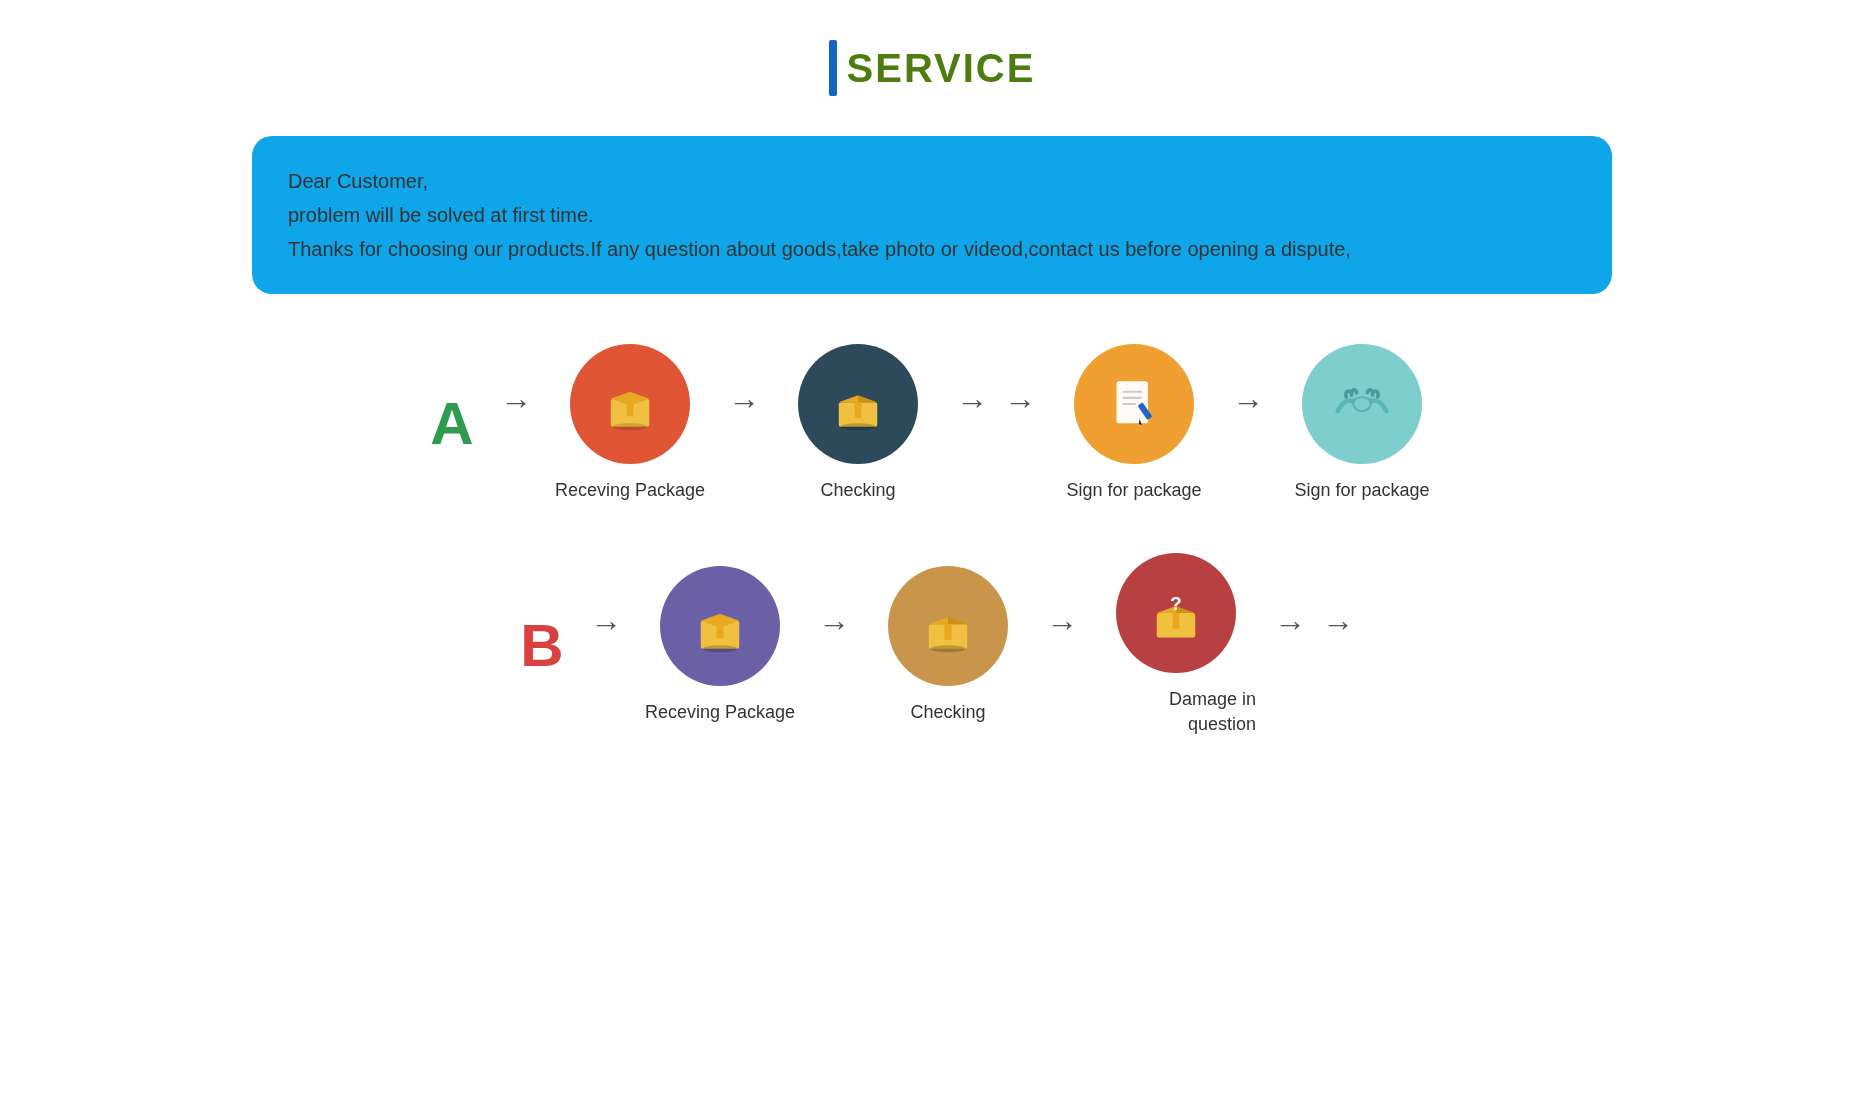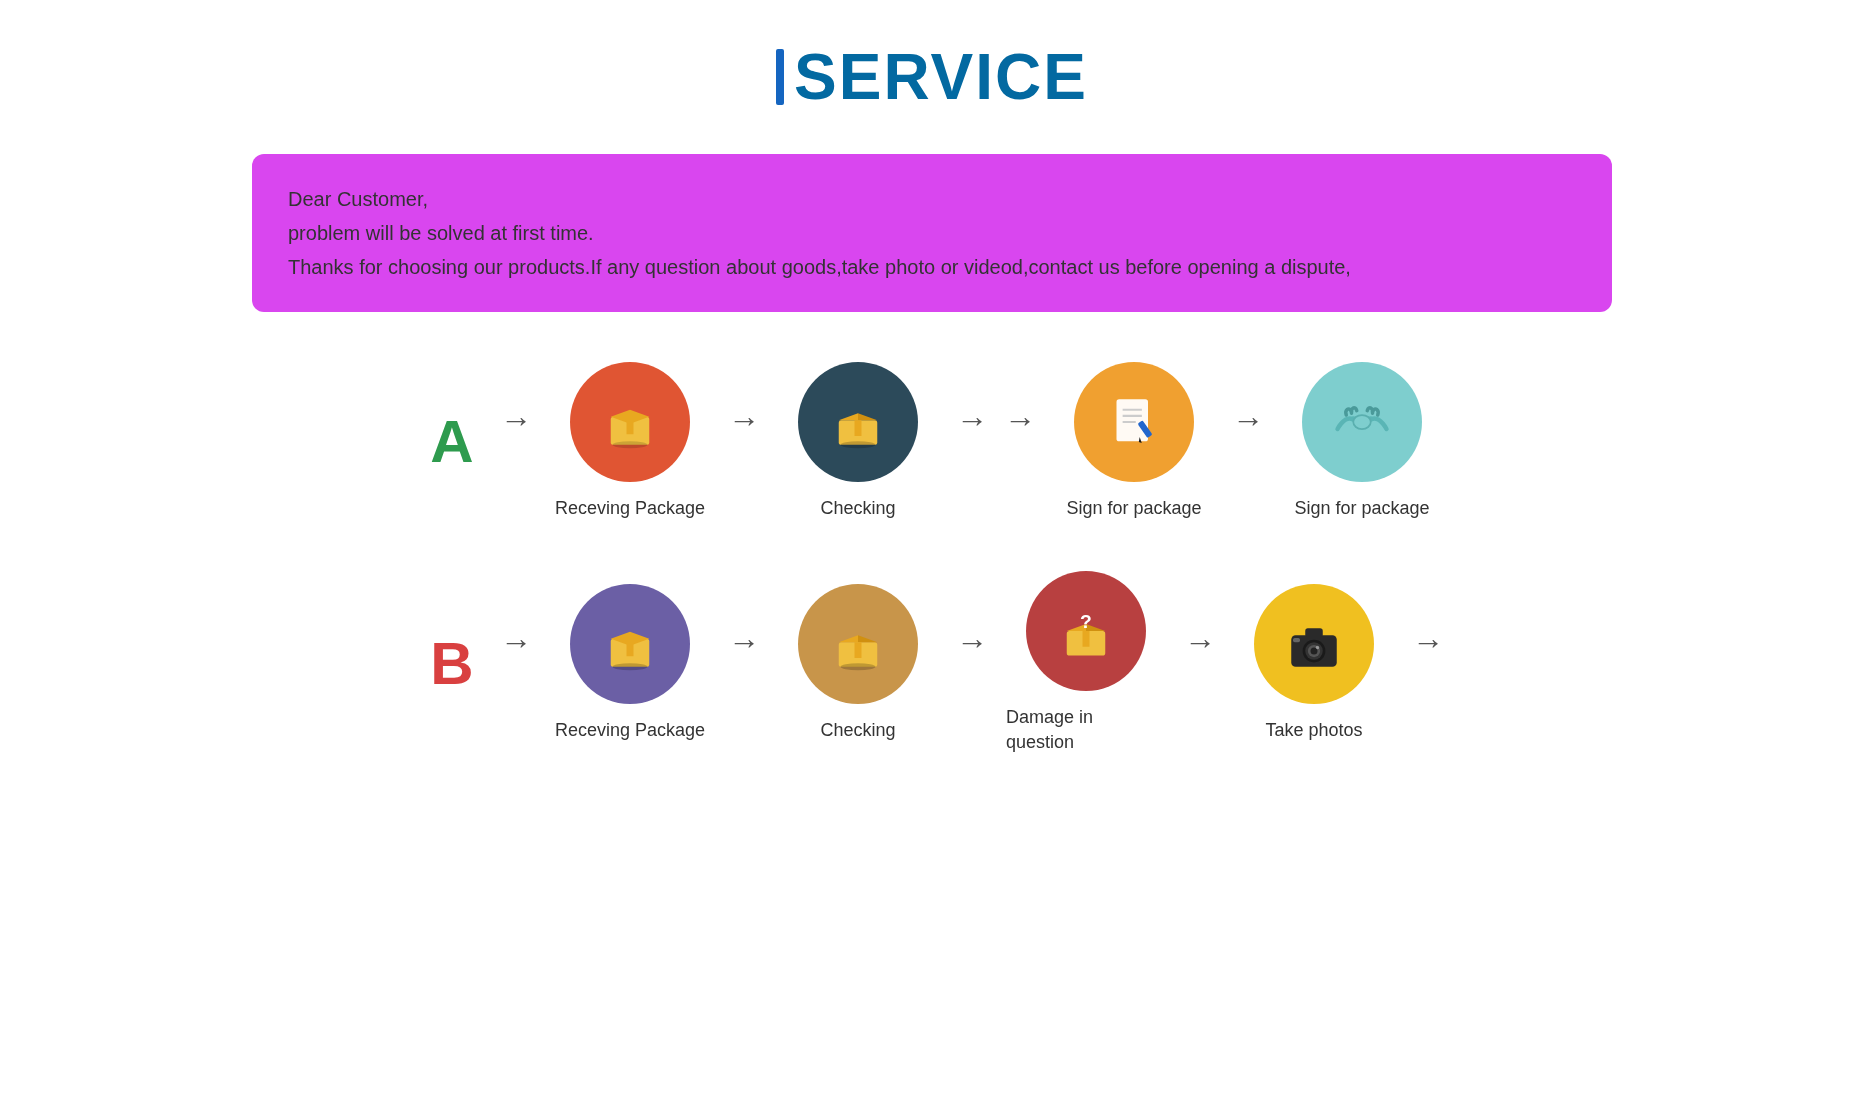--- a/index.html
+++ b/index.html
@@ -20,29 +20,29 @@
       gap: 10px;
       margin-bottom: 40px;
     }
     .title-bar {
       width: 8px;
       height: 56px;
       background: #1565C0;
       border-radius: 2px;
     }
     .title-text {
-      font-size: 64px;
+      font-size: 40px;
       font-weight: 900;
-      color: #0369a1;
+      color: #4d7c0f;
       letter-spacing: 2px;
     }
 
     .notice-box {
-      background: #d946ef;
-      border-radius: 12px;
+      background: #0ea5e9;
+      border-radius: 20px;
       padding: 28px 36px;
       width: 100%;
       max-width: 1360px;
       margin-bottom: 50px;
     }
     .notice-box p {
       font-size: 20px;
       color: #333;
       line-height: 1.7;
     }
@@ -95,21 +95,21 @@
       display: flex;
       align-items: center;
       justify-content: center;
       position: relative;
       overflow: hidden;
     }
 
     .flow-label {
       font-size: 18px;
       color: #333;
-      text-align: left;
+      text-align: right;
       line-height: 1.4;
       max-width: 160px;
     }
 
     
     .icon-red { background: #e05533; }
     .icon-dark-teal { background: #2c4a5a; }
     .icon-green { background: #2eaa6e; }
     .icon-orange { background: #f0a030; }
     .icon-light-blue { background: #7ecece; }
@@ -273,38 +273,18 @@
           <rect x="36" y="40" width="8" height="18" fill="#e8a820"></rect>
 
           <text x="40" y="36" text-anchor="middle" font-size="22" font-weight="bold" fill="white">?</text>
         </svg>
       </div>
       <span class="flow-label">Damage in question</span>
     </div>
 
     <span class="arrow">→</span>
 
-    <div class="flow-item">
-      <div class="flow-icon icon-yellow">
-        <svg viewBox="0 0 80 80" xmlns="http://www.w3.org/2000/svg">
-
-          <rect x="14" y="30" width="52" height="36" rx="5" fill="#2a2a2a"></rect>
-
-          <circle cx="40" cy="48" r="13" fill="#1a1a1a"></circle>
-          <circle cx="40" cy="48" r="10" fill="#333"></circle>
-          <circle cx="40" cy="48" r="7" fill="#555"></circle>
-          <circle cx="40" cy="48" r="4" fill="#222"></circle>
-
-          <circle cx="44" cy="44" r="2" fill="rgba(255,255,255,0.4)"></circle>
-
-          <rect x="30" y="22" width="20" height="10" rx="3" fill="#2a2a2a"></rect>
-
-          <rect x="16" y="33" width="8" height="5" rx="2" fill="#666"></rect>
-        </svg>
-      </div>
-      <span class="flow-label">Take photos</span>
-    </div>
 
     <span class="arrow">→</span>
 
 
   </div>
 </div>
 
 </body></html>

